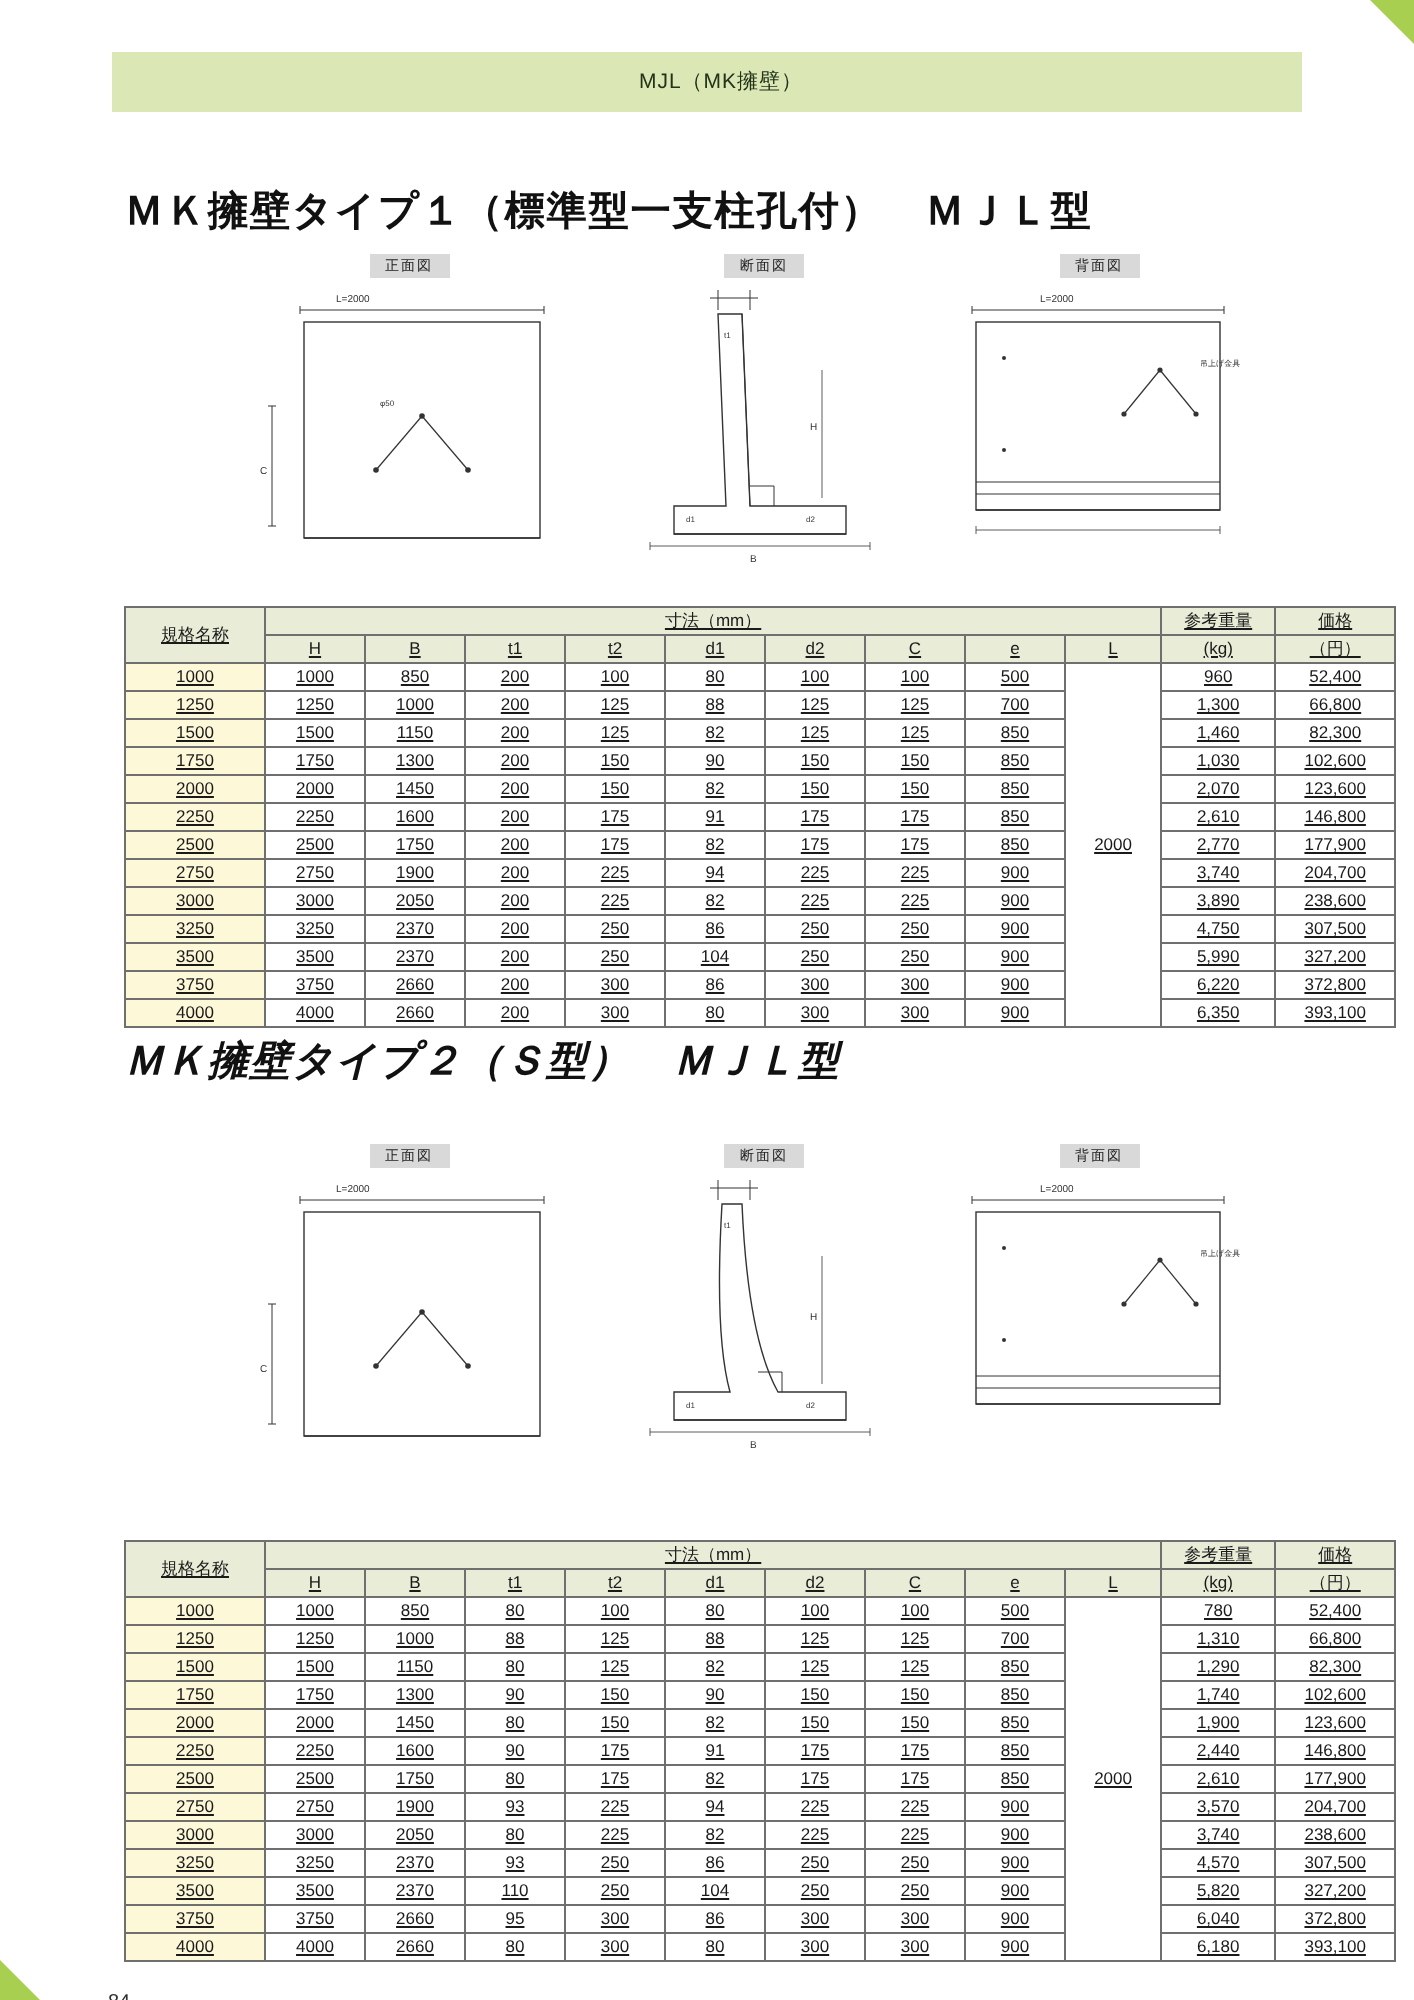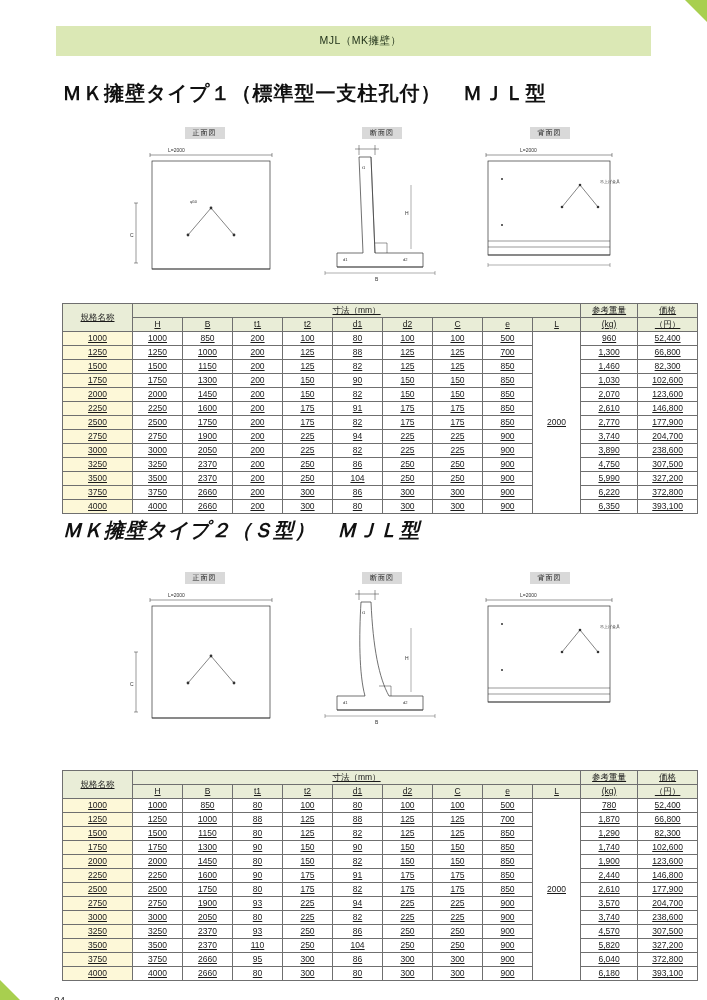--- a/index.html
+++ b/index.html
@@ -95,21 +95,21 @@
 
   
   .section-title {
     position: absolute;
     left: 62px;
     font-size: 20px;
     font-weight: bold;
     letter-spacing: 1px;
     color: #111;
   }
-  #title-1 { top: 80px; }
+  #title-1 { top: 92px; }
   #title-2 { top: 517px; font-style: italic; }
 
   
   .drawings {
     position: absolute;
     left: 62px;
     width: 585px;
     height: 165px;
     background: #ffffff;
   }
@@ -629,21 +629,21 @@
       <tr>
         <td class="col-name">1250</td>
         <td>1250</td>
         <td>1000</td>
         <td>88</td>
         <td>125</td>
         <td>88</td>
         <td>125</td>
         <td>125</td>
         <td>700</td>
-        <td>1,870</td>
+        <td>1,310</td>
         <td>66,800</td>
       </tr>
       <tr>
         <td class="col-name">1500</td>
         <td>1500</td>
         <td>1150</td>
         <td>80</td>
         <td>125</td>
         <td>82</td>
         <td>125</td>

